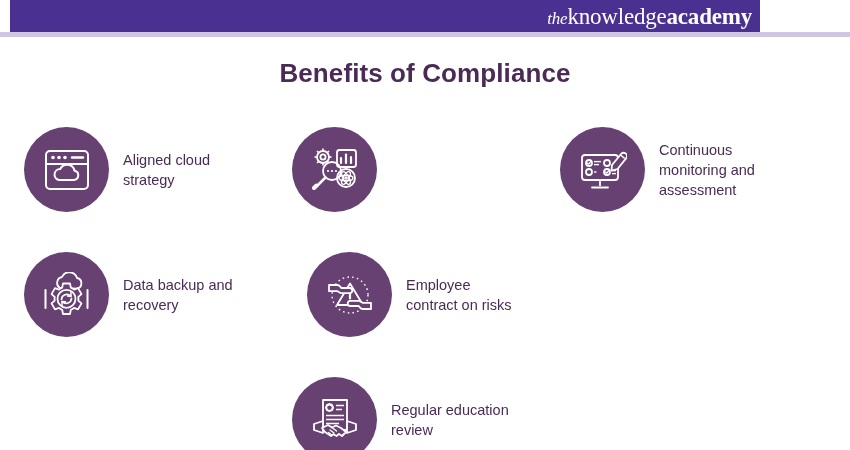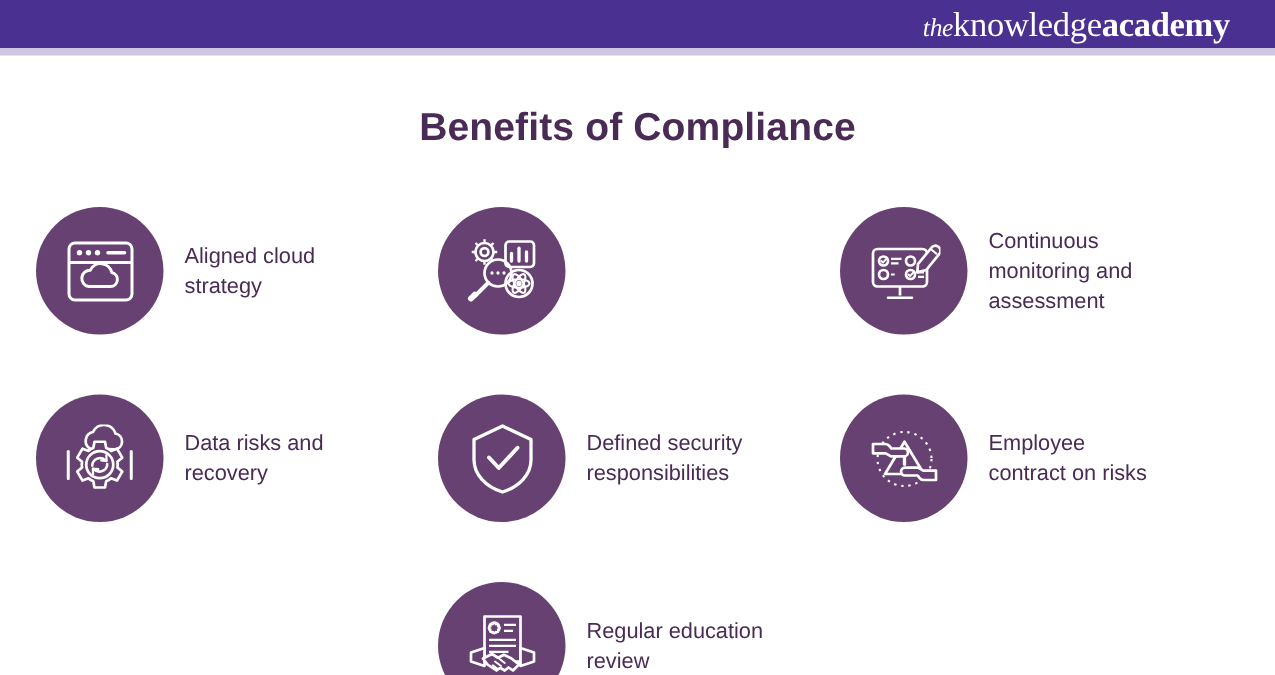--- a/index.html
+++ b/index.html
@@ -11,27 +11,28 @@
   }
 
   body {
     font-family: "Liberation Sans", sans-serif;
     background: #ffffff;
     position: relative;
   }
 
   
   .header-bar {
-    width: 850px;
+    width: 750px;
     height: 32px;
     background: #4a3191;
     display: flex;
     align-items: center;
     justify-content: flex-end;
-    padding-right: 30px;
+    padding-right: 8px;
+    margin-left: 10px;
   }
 
   .logo {
     font-family: "Liberation Serif", serif;
     color: #ffffff;
     font-size: 23px;
     letter-spacing: -0.2px;
     white-space: nowrap;
     line-height: 1;
   }
@@ -52,21 +53,21 @@
     background: #cfc6e4;
   }
 
   
   .page-title {
     text-align: center;
     color: #4a2b55;
     font-size: 26px;
     font-weight: 700;
     letter-spacing: 0.1px;
-    margin-top: 32px;
+    margin-top: 21px;
   }
 
   
   .benefits-grid {
     position: relative;
     margin-top: 18px;
     width: 850px;
   }
 
   .benefit-row {
@@ -223,34 +224,24 @@
 
           <path d="M19.5 27.5 a5.2 5.2 0 0 1 9 -3.4" stroke-width="1.7" stroke-linecap="round"></path>
           <path d="M29.5 26.3 a5.2 5.2 0 0 1 -9 3.4" stroke-width="1.7" stroke-linecap="round"></path>
           <path d="M28.9 20.6 l0.2 3.8 l-3.6 -0.4" stroke-width="1.5" stroke-linecap="round" stroke-linejoin="round"></path>
           <path d="M20.1 33.2 l-0.2 -3.8 l3.6 0.4" stroke-width="1.5" stroke-linecap="round" stroke-linejoin="round"></path>
 
           <line x1="3.5" y1="18" x2="3.5" y2="36" stroke-width="2" stroke-linecap="round"></line>
           <line x1="45.5" y1="18" x2="45.5" y2="36" stroke-width="2" stroke-linecap="round"></line>
         </svg>
       </div>
-      <div class="benefit-label">Data risks and
+      <div class="benefit-label">Data backup and
 recovery</div>
     </div>
 
-    <div class="benefit-item">
-      <div class="icon-circle">
-        <svg width="44" height="48" viewBox="0 0 44 48" fill="none" stroke="#ffffff" stroke-width="2.2">
-          <path d="M22 2 L41 11 v13.5 C41 34.5 33 42.5 22 46 C11 42.5 3 34.5 3 24.5 V11 z" stroke-linejoin="round"></path>
-          <path d="M13 23 l6.5 7 L32 16.5" stroke-width="2.6" stroke-linecap="round" stroke-linejoin="round"></path>
-        </svg>
-      </div>
-      <div class="benefit-label">Defined security
-responsibilities</div>
-    </div>
 
     <div class="benefit-item">
       <div class="icon-circle">
         <svg width="50" height="48" viewBox="0 0 50 48" fill="none" stroke="#ffffff" stroke-width="1.8">
           <circle cx="25" cy="24" r="18" stroke-width="1.4" stroke-dasharray="1.6 3.2"></circle>
 
           <path d="M25 12.5 L38 34 H12 z" stroke-linejoin="round" fill="#674172"></path>
           <line x1="25" y1="21" x2="25" y2="27.5" stroke-width="2.2" stroke-linecap="round"></line>
           <circle cx="25" cy="31" r="1.5" fill="#ffffff" stroke="none"></circle>
 

